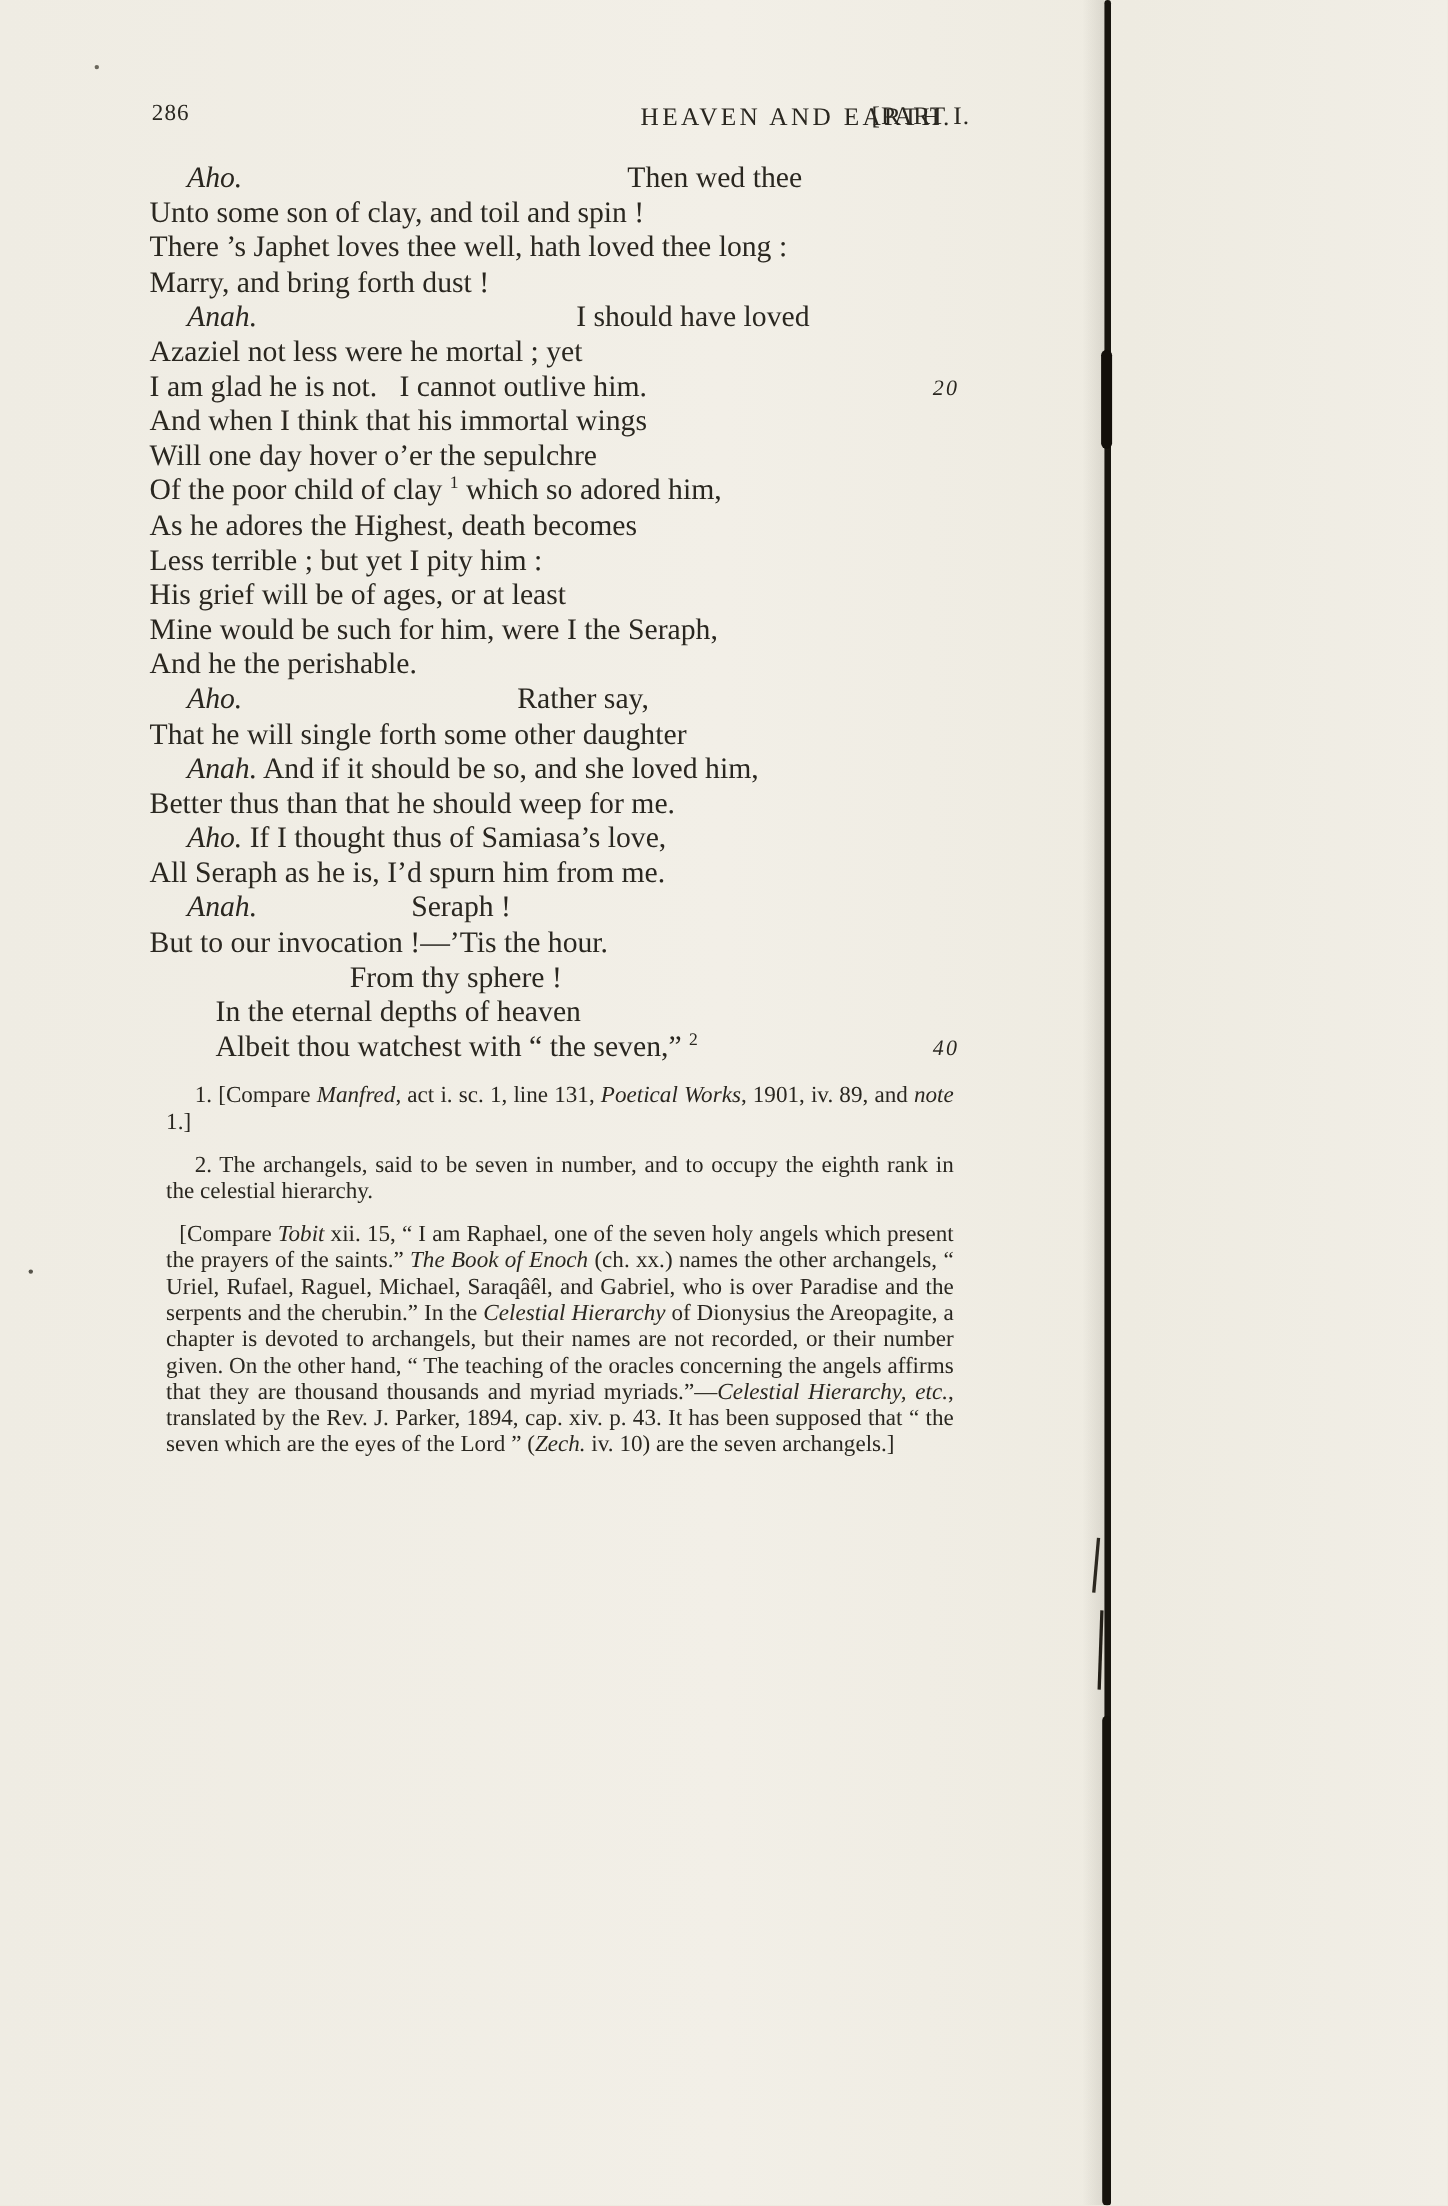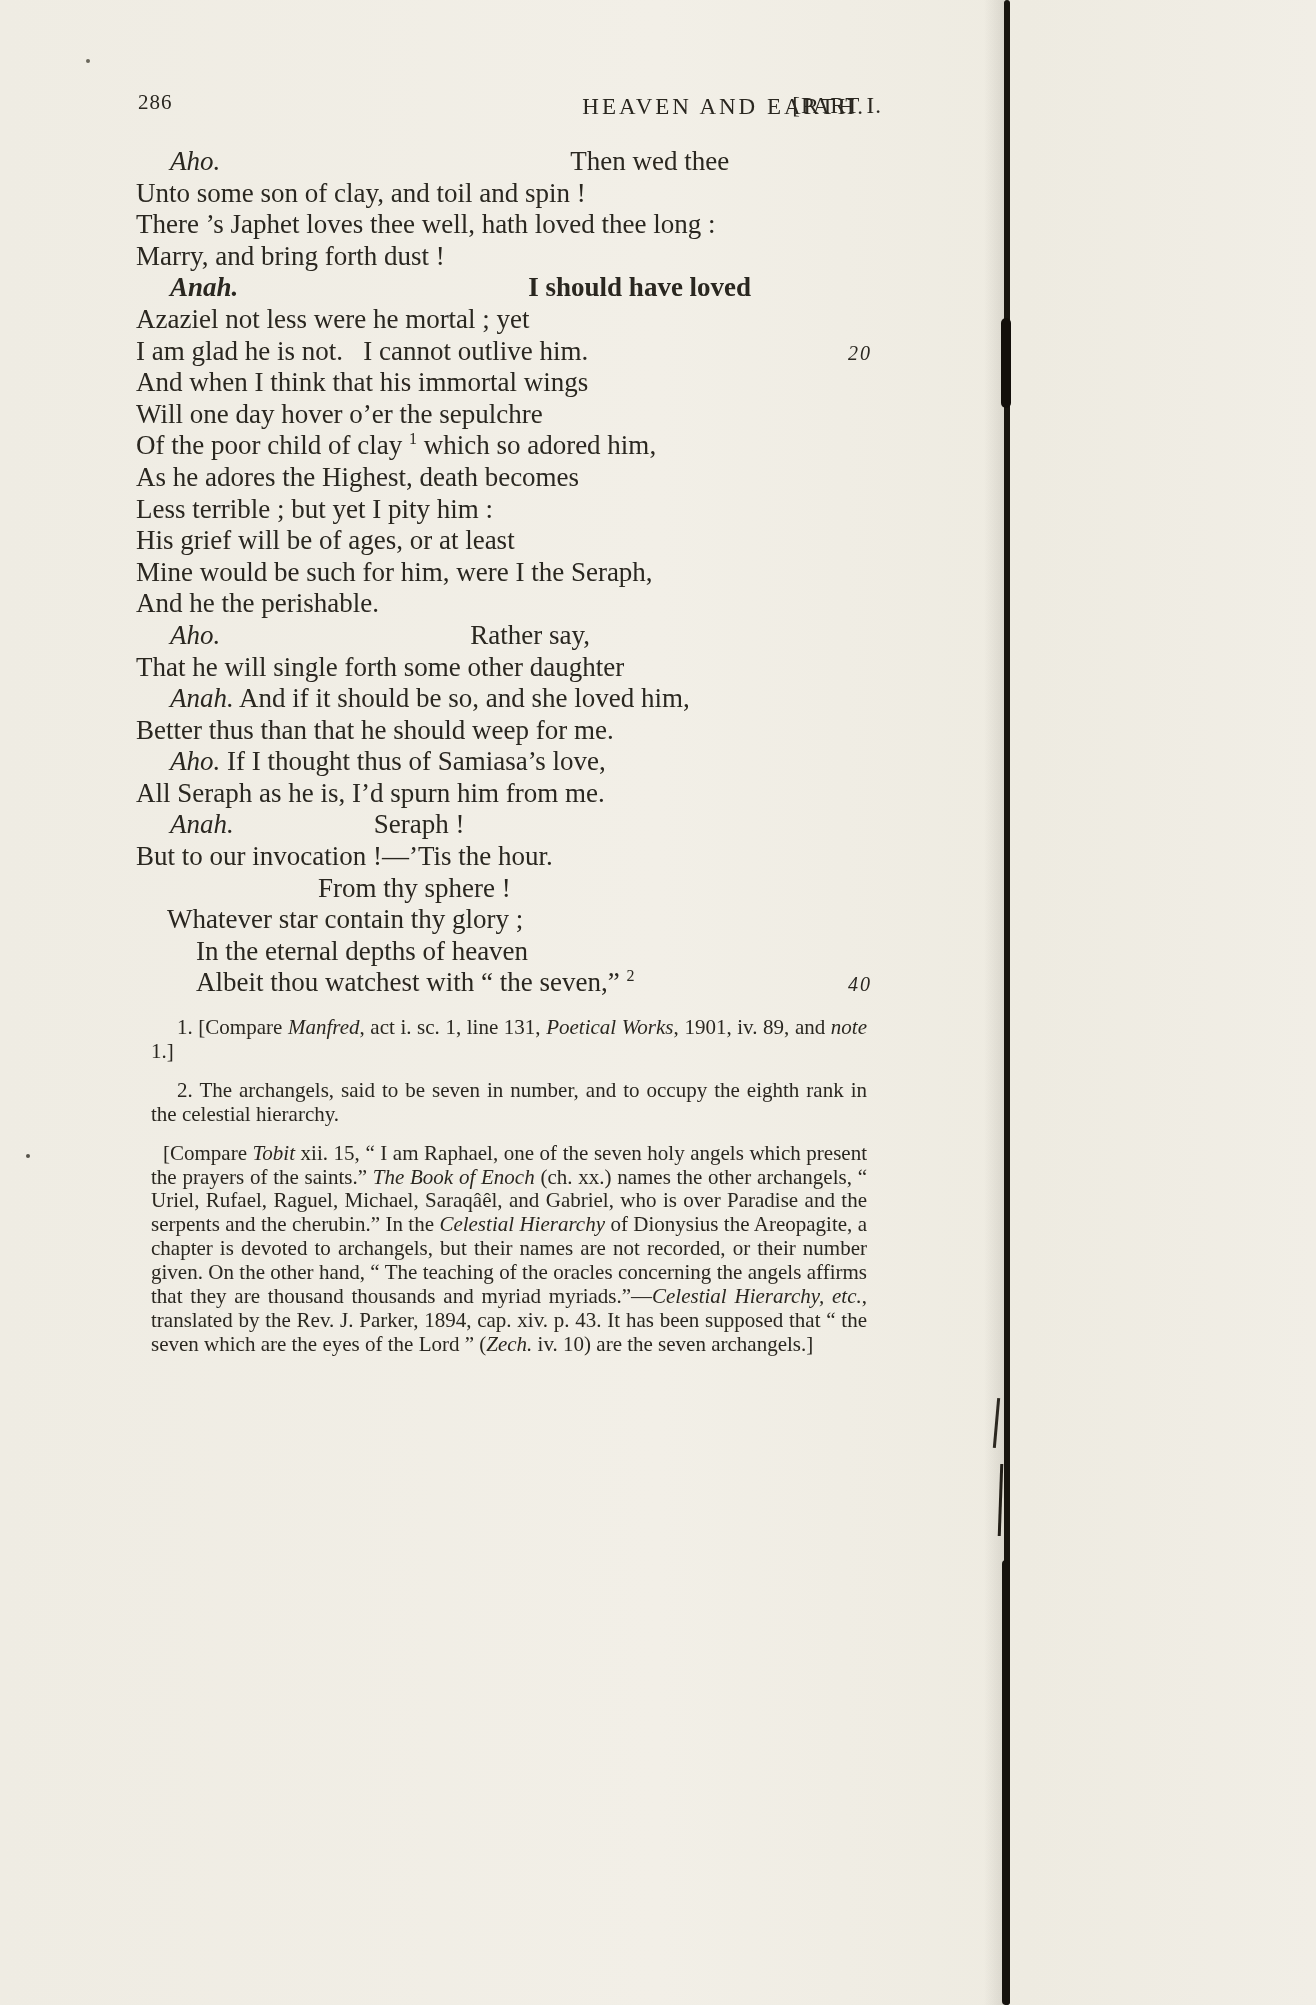--- a/index.html
+++ b/index.html
@@ -47,41 +47,40 @@
     <span class="htitle">HEAVEN AND EARTH.</span>
     <span class="hpart">[PART I.</span>
   </div>
 
   <div class="textblock">
     <div id="poem">
         <div class="pline" style="padding-left: 34px;"><span class="it">Aho.</span><span class="gap" style="width: 350px;"></span><span>Then wed thee</span></div>
         <div class="pline"><span>Unto some son of clay, and toil and spin !</span></div>
         <div class="pline"><span>There ’s Japhet loves thee well, hath loved thee long :</span></div>
         <div class="pline"><span>Marry, and bring forth dust !</span></div>
-        <div class="pline" style="padding-left: 34px; font-weight: bold;"><span class="it">Anah.</span><span class="gap" style="width: 290px;"></span><span>I should have loved</span></div>
+        <div class="pline" style="padding-left: 34px;"><span class="it">Anah.</span><span class="gap" style="width: 290px;"></span><span>I should have loved</span></div>
         <div class="pline"><span>Azaziel not less were he mortal ; yet</span></div>
         <div class="pline"><span>I am glad he is not.  I cannot outlive him.</span><span class="lineno">20</span></div>
         <div class="pline"><span>And when I think that his immortal wings</span></div>
         <div class="pline"><span>Will one day hover o’er the sepulchre</span></div>
         <div class="pline"><span>Of the poor child of clay </span><sup>1</sup><span> which so adored him,</span></div>
         <div class="pline"><span>As he adores the Highest, death becomes</span></div>
         <div class="pline"><span>Less terrible ; but yet I pity him :</span></div>
         <div class="pline"><span>His grief will be of ages, or at least</span></div>
         <div class="pline"><span>Mine would be such for him, were I the Seraph,</span></div>
         <div class="pline"><span>And he the perishable.</span></div>
         <div class="pline" style="padding-left: 34px;"><span class="it">Aho.</span><span class="gap" style="width: 250px;"></span><span>Rather say,</span></div>
         <div class="pline"><span>That he will single forth some other daughter</span></div>
         <div class="pline" style="padding-left: 34px;"><span class="it">Anah.</span><span> And if it should be so, and she loved him,</span></div>
         <div class="pline"><span>Better thus than that he should weep for me.</span></div>
         <div class="pline" style="padding-left: 34px;"><span class="it">Aho.</span><span> If I thought thus of Samiasa’s love,</span></div>
         <div class="pline"><span>All Seraph as he is, I’d spurn him from me.</span></div>
         <div class="pline" style="padding-left: 34px;"><span class="it">Anah.</span><span class="gap" style="width: 140px;"></span><span>Seraph !</span></div>
         <div class="pline"><span>But to our invocation !—’Tis the hour.</span></div>
         <div class="pline" style="padding-left: 182px;"><span>From thy sphere !</span></div>
-        <div class="pline" style="padding-left: 31px;"><span>Whatever star contain thy glory ;</span></div>
         <div class="pline" style="padding-left: 60px;"><span>In the eternal depths of heaven</span></div>
         <div class="pline" style="padding-left: 60px;"><span>Albeit thou watchest with “ the seven,” </span><sup>2</sup><span class="lineno">40</span></div>
       </div>
     <div id="footnotes">
         <p class="fnote" style="text-indent: 26px;"><span>1. [Compare </span><span class="it">Manfred</span><span>, act i. sc. 1, line 131, </span><span class="it">Poetical Works</span><span>, 1901, iv. 89, and </span><span class="it">note</span><span> 1.]</span></p>
         <p class="fnote" style="text-indent: 26px;"><span>2. The archangels, said to be seven in number, and to occupy the eighth rank in the celestial hierarchy.</span></p>
         <p class="fnote" style="text-indent: 12px;"><span>[Compare </span><span class="it">Tobit</span><span> xii. 15, “ I am Raphael, one of the seven holy angels which present the prayers of the saints.” </span><span class="it">The Book of Enoch</span><span> (ch. xx.) names the other archangels, “ Uriel, Rufael, Raguel, Michael, Saraqâêl, and Gabriel, who is over Paradise and the serpents and the cherubin.” In the </span><span class="it">Celestial Hierarchy</span><span> of Dionysius the Areopagite, a chapter is devoted to archangels, but their names are not recorded, or their number given. On the other hand, “ The teaching of the oracles concerning the angels affirms that they are thousand thousands and myriad myriads.”—</span><span class="it">Celestial Hierarchy, etc.</span><span>, translated by the Rev. J. Parker, 1894, cap. xiv. p. 43. It has been supposed that “ the seven which are the eyes of the Lord ” (</span><span class="it">Zech.</span><span> iv. 10) are the seven archangels.]</span></p>
       </div>
   </div>
 

